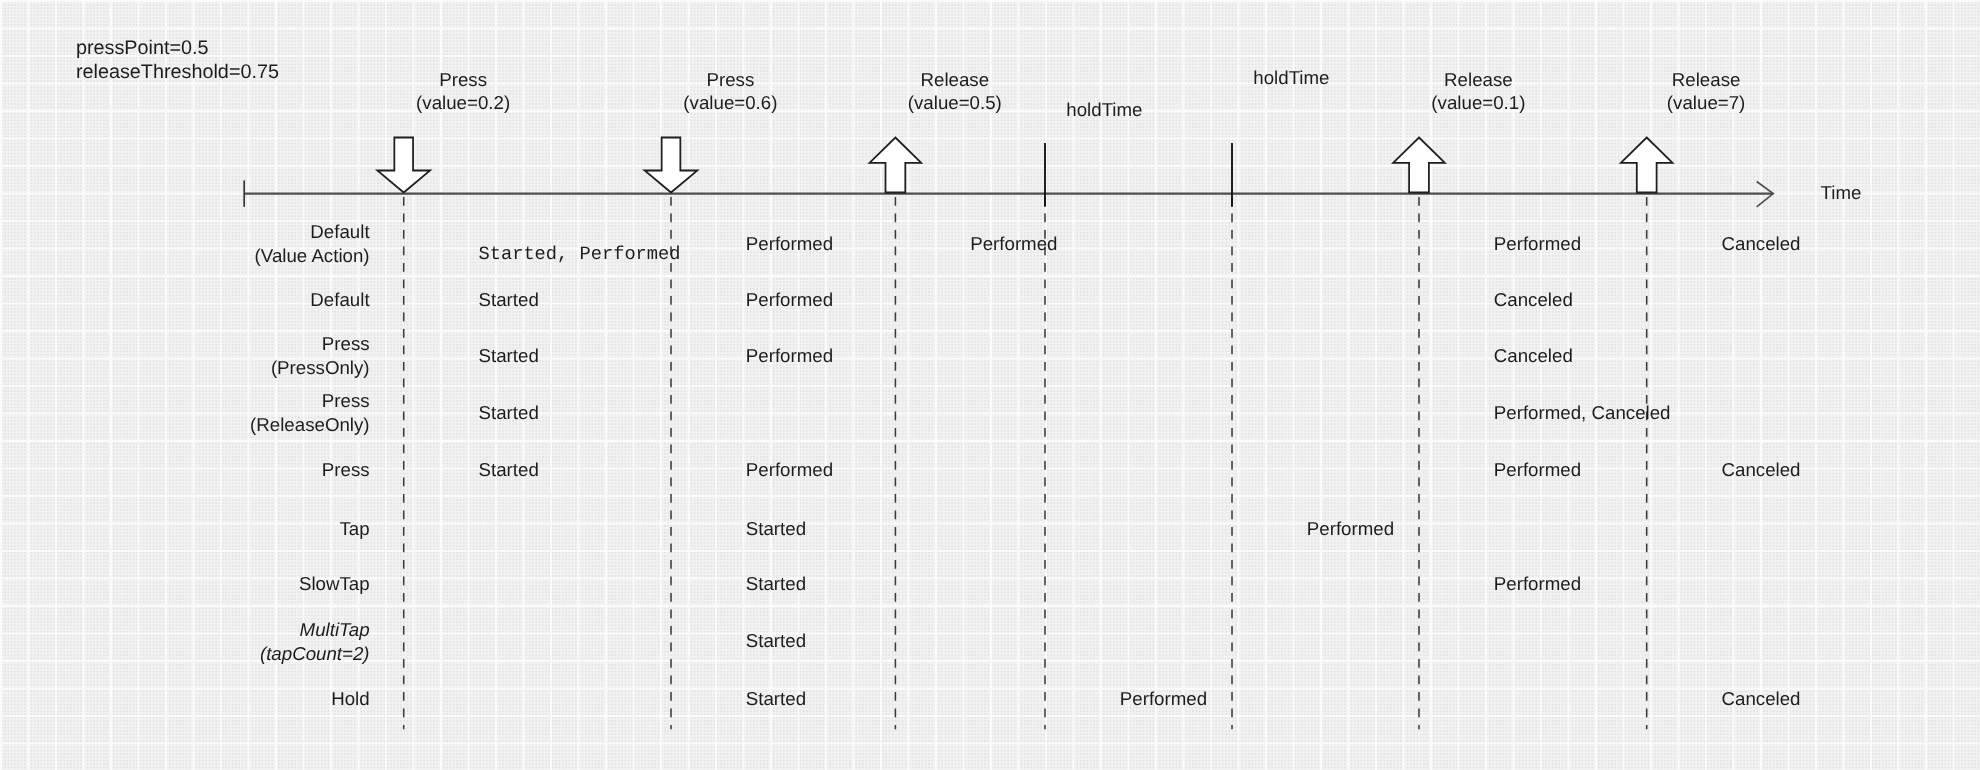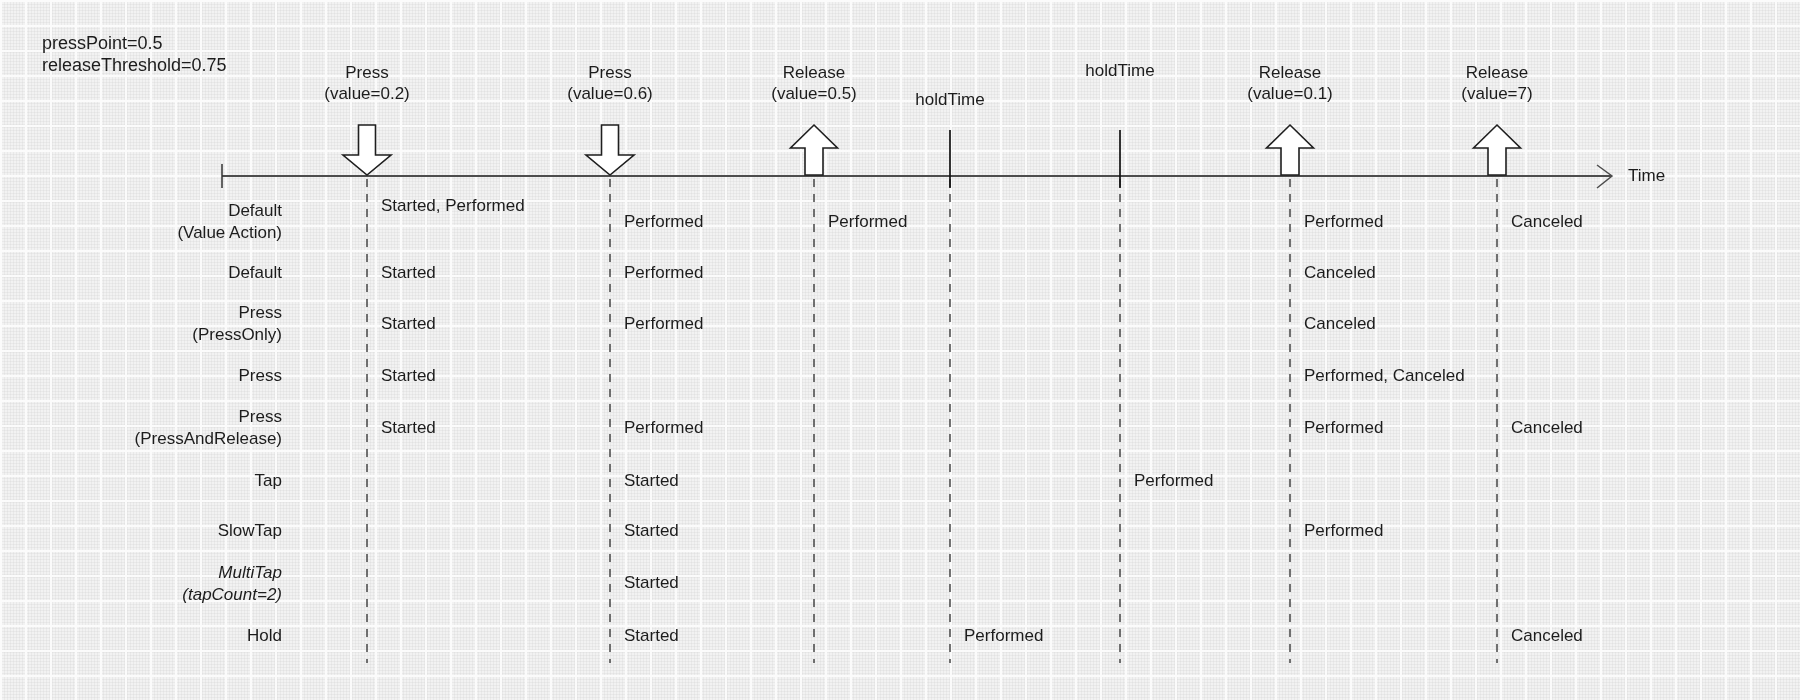--- a/index.html
+++ b/index.html
@@ -13,21 +13,21 @@
     width:1800px;height:700px;
     overflow:hidden;
     background-color:#f2f2f2;
     background-image:
       linear-gradient(to right, #fbfbfb 2px, transparent 2px),
       linear-gradient(to bottom, #fbfbfb 2px, transparent 2px),
       radial-gradient(circle, #e2e2e2 0.9px, transparent 1.15px);
     background-size:25px 25px, 25px 25px, 3px 3px;
   }
   svg#diagram-svg{position:absolute;left:0;top:0;}
-  .abs{position:absolute;}
+  .abs{position:absolute;margin-left:27px;}
   .params{
     left:42px;top:32px;
     font-size:18px;line-height:22px;
     white-space:nowrap;
   }
   .marker-label{
     text-align:center;
     font-size:17px;line-height:21px;
     transform:translateX(-50%);
     white-space:nowrap;
@@ -104,46 +104,46 @@
         <div>(value=0.1)</div>
       </div>
       <div class="abs marker-label" style="left: 1497px; top: 62px;">
         <div>Release</div>
         <div>(value=7)</div>
       </div>
       <div class="abs row-label" style="top: 222px;">
         <div>Default</div>
         <div>(Value Action)</div>
       </div>
-      <div class="abs event-label" style="left: 381px; top: 206px;">Started, Performed</div>
+      <div class="abs event-label" style="left: 381px; top: 232px; font-family: Liberation Mono, monospace;">Started, Performed</div>
       <div class="abs event-label" style="left: 624px; top: 222px;">Performed</div>
       <div class="abs event-label" style="left: 828px; top: 222px;">Performed</div>
       <div class="abs event-label" style="left: 1304px; top: 222px;">Performed</div>
       <div class="abs event-label" style="left: 1511px; top: 222px;">Canceled</div>
       <div class="abs row-label" style="top: 273px;">
         <div>Default</div>
       </div>
       <div class="abs event-label" style="left: 381px; top: 273px;">Started</div>
       <div class="abs event-label" style="left: 624px; top: 273px;">Performed</div>
       <div class="abs event-label" style="left: 1304px; top: 273px;">Canceled</div>
       <div class="abs row-label" style="top: 324px;">
         <div>Press</div>
         <div>(PressOnly)</div>
       </div>
       <div class="abs event-label" style="left: 381px; top: 324px;">Started</div>
       <div class="abs event-label" style="left: 624px; top: 324px;">Performed</div>
       <div class="abs event-label" style="left: 1304px; top: 324px;">Canceled</div>
       <div class="abs row-label" style="top: 376px;">
         <div>Press</div>
+        <div>(ReleaseOnly)</div>
       </div>
       <div class="abs event-label" style="left: 381px; top: 376px;">Started</div>
       <div class="abs event-label" style="left: 1304px; top: 376px;">Performed, Canceled</div>
       <div class="abs row-label" style="top: 428px;">
         <div>Press</div>
-        <div>(PressAndRelease)</div>
       </div>
       <div class="abs event-label" style="left: 381px; top: 428px;">Started</div>
       <div class="abs event-label" style="left: 624px; top: 428px;">Performed</div>
       <div class="abs event-label" style="left: 1304px; top: 428px;">Performed</div>
       <div class="abs event-label" style="left: 1511px; top: 428px;">Canceled</div>
       <div class="abs row-label" style="top: 481px;">
         <div>Tap</div>
       </div>
       <div class="abs event-label" style="left: 624px; top: 481px;">Started</div>
       <div class="abs event-label" style="left: 1134px; top: 481px;">Performed</div>

